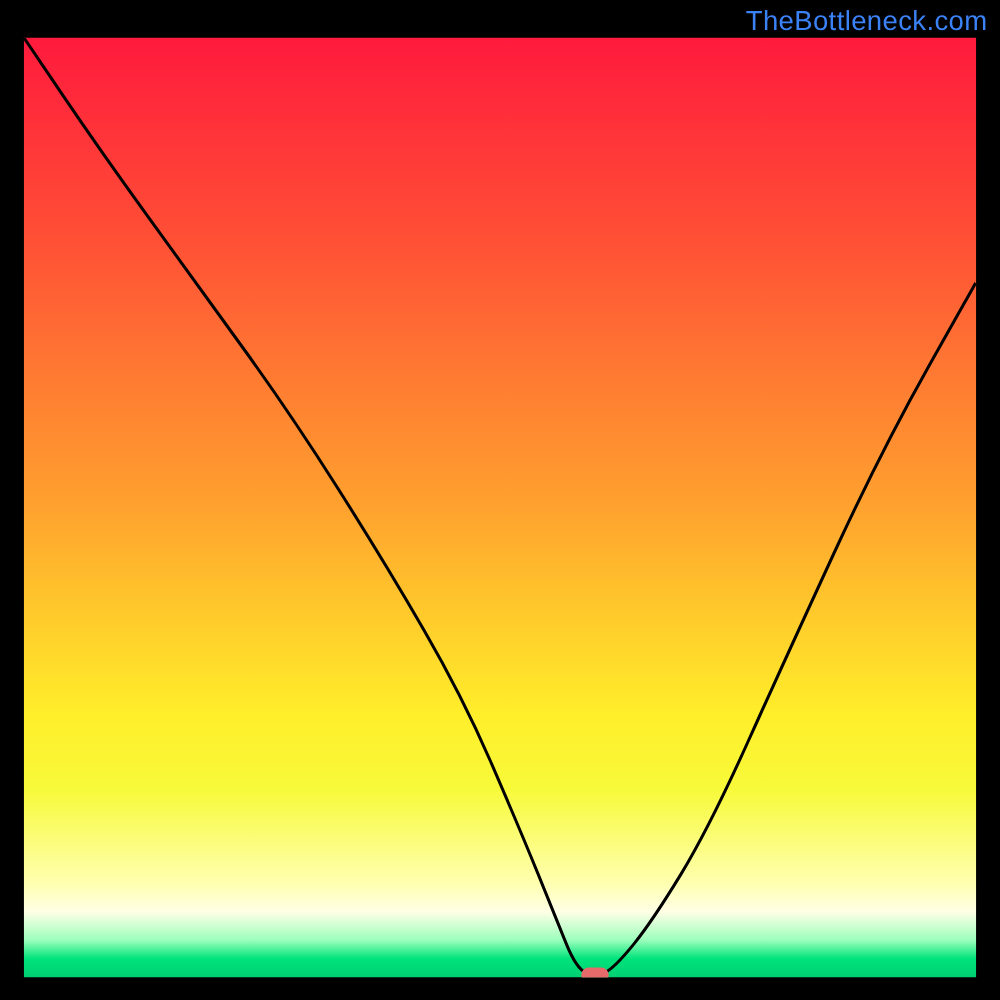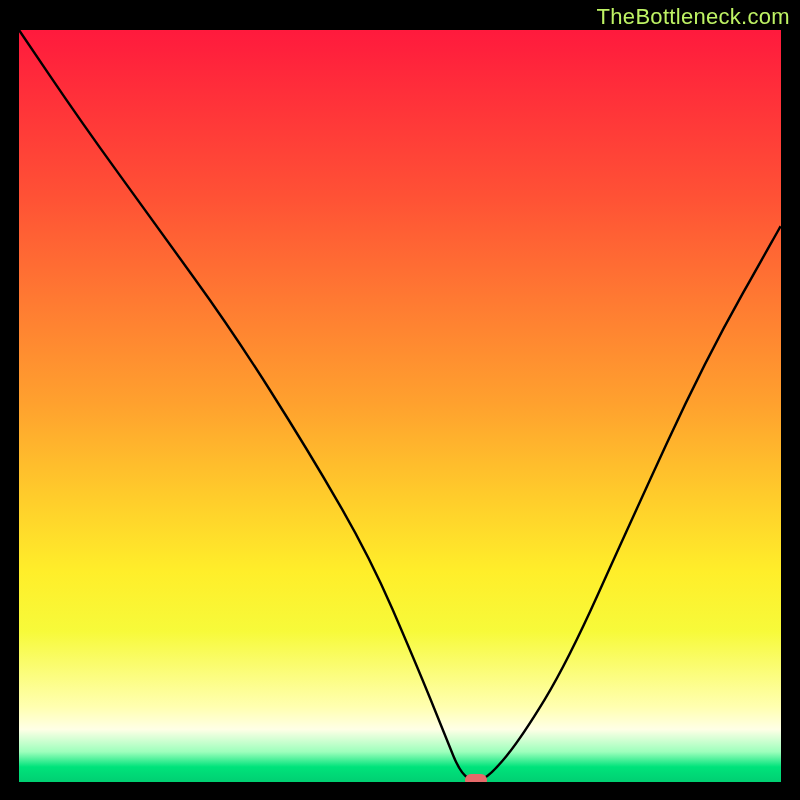--- a/index.html
+++ b/index.html
@@ -14,21 +14,21 @@
   .frame {
     position: relative;
     width: 800px;
     height: 800px;
     background: #000;
   }
   .watermark {
     position: absolute;
     top: 4px;
     right: 10px;
-    color: #bef264;
+    color: #3b82f6;
     font-size: 22px;
     font-weight: 500;
     letter-spacing: 0.3px;
     z-index: 3;
   }
   .plot-area {
     position: absolute;
     left: 19px;
     top: 30px;
     width: 762px;

